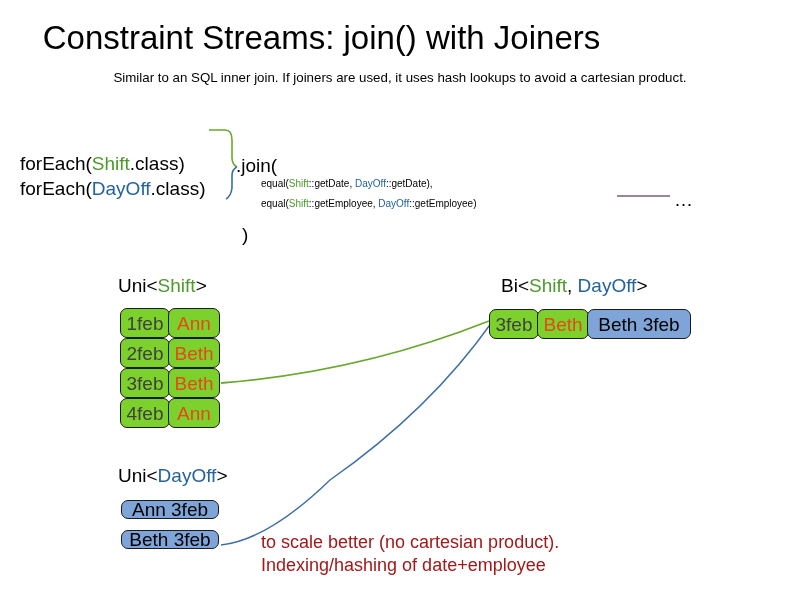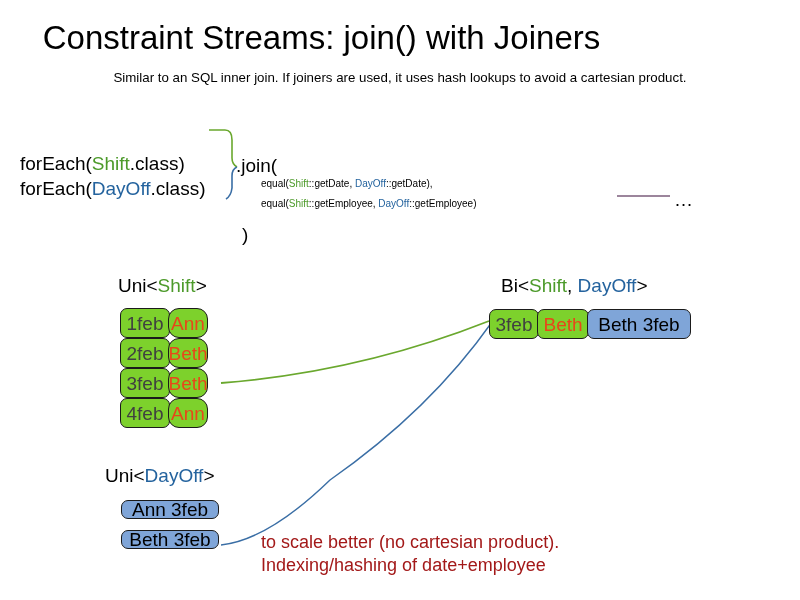--- a/index.html
+++ b/index.html
@@ -64,21 +64,21 @@
   
   .stream-label {
     position: absolute;
     font-size: 19px;
     white-space: nowrap;
     color: #000000;
     line-height: 1;
   }
   #label-uni-shift  { left: 118px; top: 276px; }
   #label-bi         { left: 501px; top: 276px; }
-  #label-uni-dayoff { left: 105px; top: 466px; }
+  #label-uni-dayoff { left: 118px; top: 466px; }
 
   
   .fact-row {
     position: absolute;
     display: flex;
     align-items: stretch;
     height: 30px;
   }
   .cell {
     box-sizing: border-box;
@@ -96,21 +96,21 @@
     background: #7DD12C;
   }
   .cell.blue {
     background: #7FA5D8;
     color: #000000;
   }
   .cell.date  { color: #404040; }
   .cell.name  { color: #E8471A; }
   .shift-row-wrap { position: absolute; left: 120px; }
   .cell-date-w { width: 50px; }
-  .cell-name-w { width: 40px; margin-left: -2px; border-radius: 11px; }
+  .cell-name-w { width: 52px; margin-left: -2px; }
 
   
   .dayoff-box {
     position: absolute;
     left: 121px;
     width: 98px;
     height: 19px;
   }
 
   

